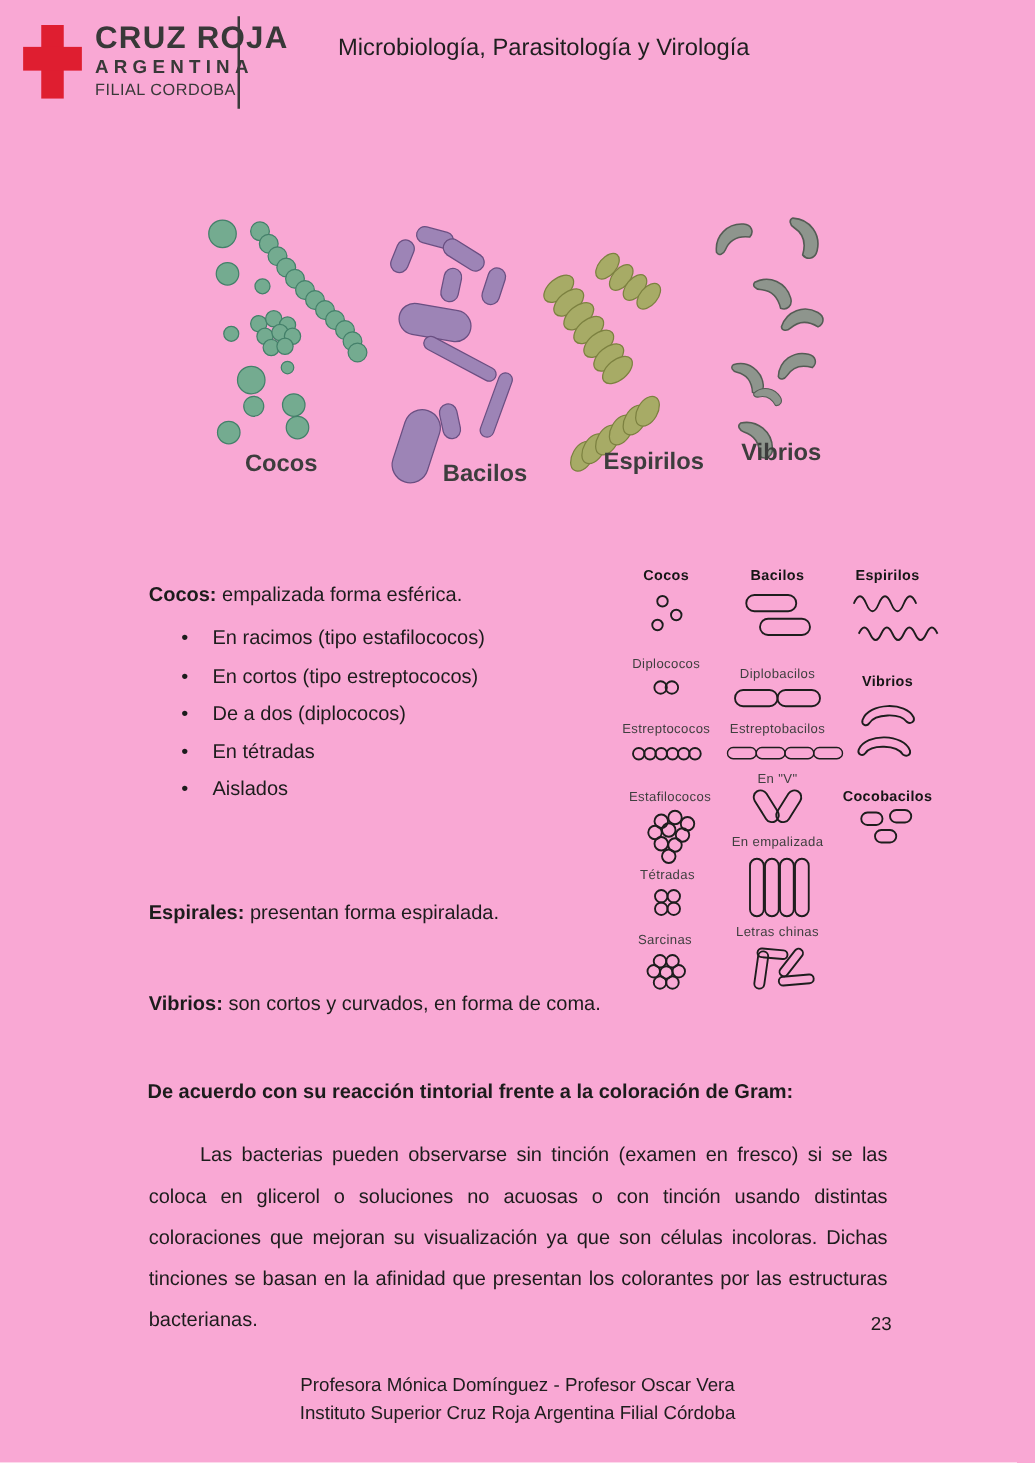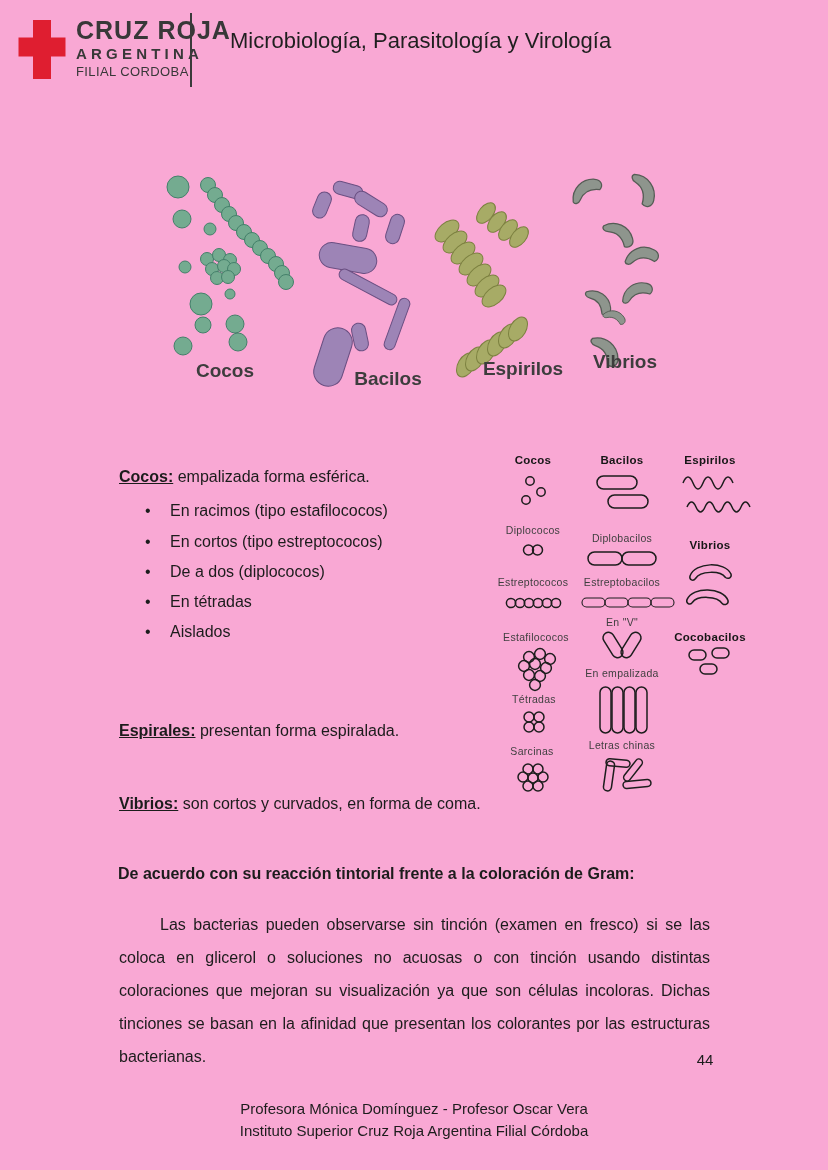--- a/index.html
+++ b/index.html
@@ -7,39 +7,39 @@
     position:relative;width:828px;height:1170px;margin:0 auto;background:#f9a8d4;
     font-family:"Liberation Sans","DejaVu Sans",sans-serif;color:#1c1c1c;overflow:hidden;
   }
   
   .logo-cross{position:absolute;left:18px;top:20px;width:48px;height:59px;}
   .logo-text{position:absolute;left:76px;top:18px;color:#383838;}
   .logo-line1{font-size:25px;font-weight:bold;letter-spacing:1px;line-height:25px;}
   .logo-line2{font-size:15px;font-weight:600;letter-spacing:4.2px;line-height:21px;}
   .logo-line3{font-size:13px;font-weight:normal;letter-spacing:0.4px;line-height:16px;}
   .logo-divider{position:absolute;left:190px;top:13px;width:2px;height:74px;background:#3a3a3a;}
-  .doc-title{position:absolute;left:230px;top:28px;width:410px;text-align:left;
-    font-size:22px;color:#1f1f1f;}
+  .doc-title{position:absolute;left:230px;top:28px;width:410px;text-align:center;
+    font-size:19px;color:#1f1f1f;}
   
   .fig{position:absolute;left:150px;top:157px;}
   .fig text{font-family:"Liberation Sans","DejaVu Sans",sans-serif;font-weight:bold;
     font-size:19px;fill:#3d3d3d;text-anchor:middle;}
   .cocos-shape{stroke:#44806a;stroke-width:1;}
   .bacilos-shape{stroke:#6a4f82;stroke-width:1;}
   .espirilos-shape{stroke:#7c8140;stroke-width:1;}
   .vibrios-shape{stroke:#555c55;stroke-width:1;}
   .diagram{position:absolute;left:485px;top:445px;}
   .diagram .shape{fill:none;stroke:#1d1d1d;stroke-width:1.5px;}
   .diagram .thin{stroke-width:1.1px;}
   .diagram text{font-family:"Liberation Sans","DejaVu Sans",sans-serif;text-anchor:middle;
     font-size:10.5px;fill:#3f3f3f;letter-spacing:0.3px;}
   .diagram text.hdr{font-size:11.5px;font-weight:bold;fill:#161616;}
   
   .term-line{position:absolute;left:119px;font-size:16px;line-height:22px;}
-  .term{font-weight:bold;text-decoration:underline;}
+  .term{font-weight:bold;}
   .bullet-row{position:absolute;left:145px;font-size:16px;line-height:22px;}
   .bullet-dot{display:inline-block;width:25px;color:#1c1c1c;}
   .gram-heading{position:absolute;left:118px;top:862px;width:600px;
     font-size:16px;font-weight:bold;line-height:24px;}
   .gram-par{position:absolute;left:119px;top:908px;width:591px;font-size:16px;
     line-height:33px;text-align:justify;text-indent:41px;}
   .page-number{position:absolute;left:690px;top:1051px;width:30px;text-align:center;font-size:15px;}
   .footer-line{position:absolute;left:10px;width:808px;text-align:center;font-size:15px;color:#1d1d1d;}
   .footer-1{top:1100px;}
   .footer-2{top:1122px;}
@@ -264,17 +264,17 @@
   <div class="bullet-row" style="top:561px;"><span class="bullet-dot">•</span><span>De a dos (diplococos)</span></div>
   <div class="bullet-row" style="top:591px;"><span class="bullet-dot">•</span><span>En tétradas</span></div>
   <div class="bullet-row" style="top:621px;"><span class="bullet-dot">•</span><span>Aislados</span></div>
 
   <div class="term-line" style="top:720px;"><span class="term">Espirales:</span><span> presentan forma espiralada.</span></div>
   <div class="term-line" style="top:793px;"><span class="term">Vibrios:</span><span> son cortos y curvados, en forma de coma.</span></div>
 
   <div class="gram-heading">De acuerdo con su reacción tintorial frente a la coloración de Gram:</div>
   <div class="gram-par">Las bacterias pueden observarse sin tinción (examen en fresco) si se las coloca en glicerol o soluciones no acuosas o con tinción usando distintas coloraciones que mejoran su visualización ya que son células incoloras. Dichas tinciones se basan en la afinidad que presentan los colorantes por las estructuras bacterianas.</div>
 
-  <div class="page-number">44</div>
+  <div class="page-number">23</div>
   <div class="footer-line footer-1">Profesora Mónica Domínguez - Profesor Oscar Vera</div>
   <div class="footer-line footer-2">Instituto Superior Cruz Roja Argentina Filial Córdoba</div>
 
 </div>
 
 </body></html>

